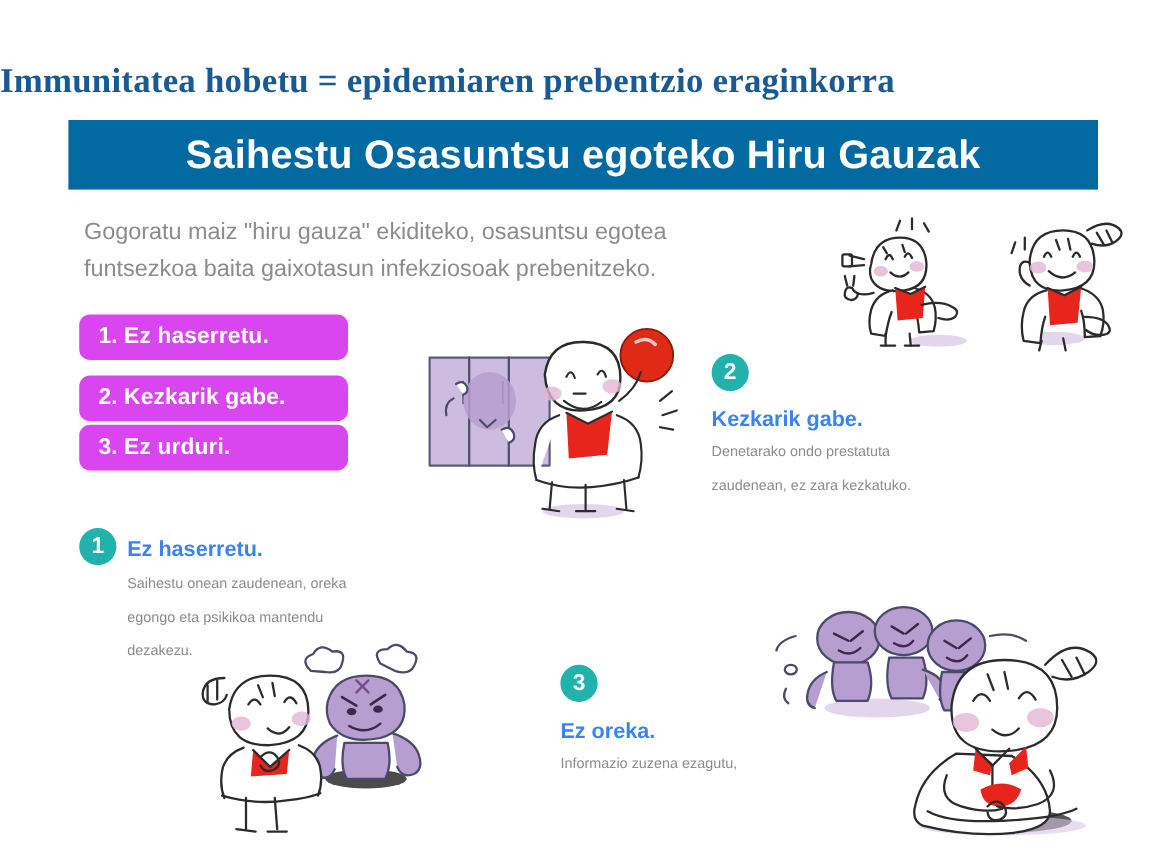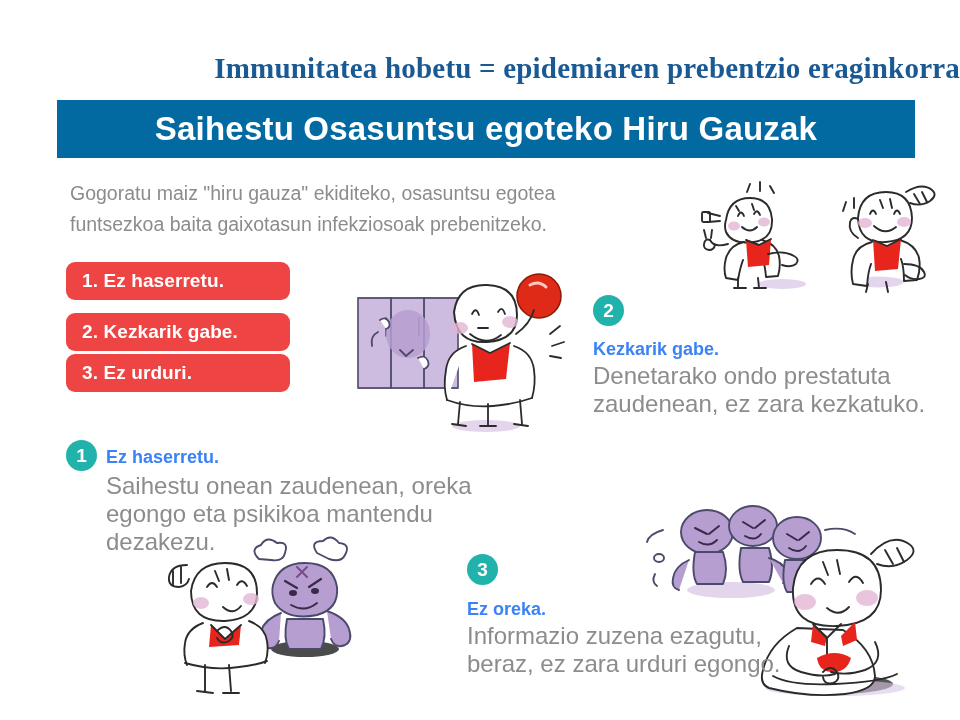--- a/index.html
+++ b/index.html
@@ -21,21 +21,21 @@
     inset: 0;
     background: #ffffff;
   }
 
   
   .headline {
     position: absolute;
     left: 0;
     top: 52px;
     width: 960px;
-    text-align: right;
+    text-align: left;
     font-family: "Liberation Serif", serif;
     font-weight: bold;
     font-size: 29px;
     letter-spacing: 0.2px;
     color: #1a5a94;
     white-space: nowrap;
   }
 
   
   .title-bar {
@@ -68,21 +68,21 @@
     line-height: 31px;
   }
   .intro div { white-space: nowrap; }
 
   
   .pill {
     position: absolute;
     left: 66px;
     width: 224px;
     height: 38px;
-    background: #ef4444;
+    background: #d946ef;
     border-radius: 9px;
     display: flex;
     align-items: center;
     padding-left: 16px;
     box-sizing: border-box;
     color: #ffffff;
     font-size: 19px;
     font-weight: bold;
     letter-spacing: 0.1px;
   }
@@ -110,21 +110,21 @@
   .item { position: absolute; }
   .item-head {
     color: #3b82f6;
     font-size: 18px;
     font-weight: bold;
     line-height: 26px;
     white-space: nowrap;
   }
   .item-body {
     color: #8c8c8c;
-    font-size: 24px;
+    font-size: 12px;
     line-height: 28px;
   }
   .item-body div { white-space: nowrap; }
 
   
   .item-1 { left: 66px; top: 440px; }
   .item-1 .row { display: flex; align-items: flex-start; gap: 9px; }
   .item-1 .item-head { padding-top: 4px; }
   .item-1 .item-body { margin-left: 40px; margin-top: 1px; }
 
@@ -425,17 +425,16 @@
       <div>Denetarako ondo prestatuta</div>
       <div>zaudenean,  ez zara kezkatuko.</div>
     </div>
   </div>
 
   <div class="item item-3">
     <span class="badge">3</span>
     <div class="item-head">Ez oreka.</div>
     <div class="item-body">
       <div>Informazio zuzena ezagutu,</div>
-      <div>beraz, ez zara urduri egongo.</div>
     </div>
   </div>
 
 </div>
 
 </body></html>

